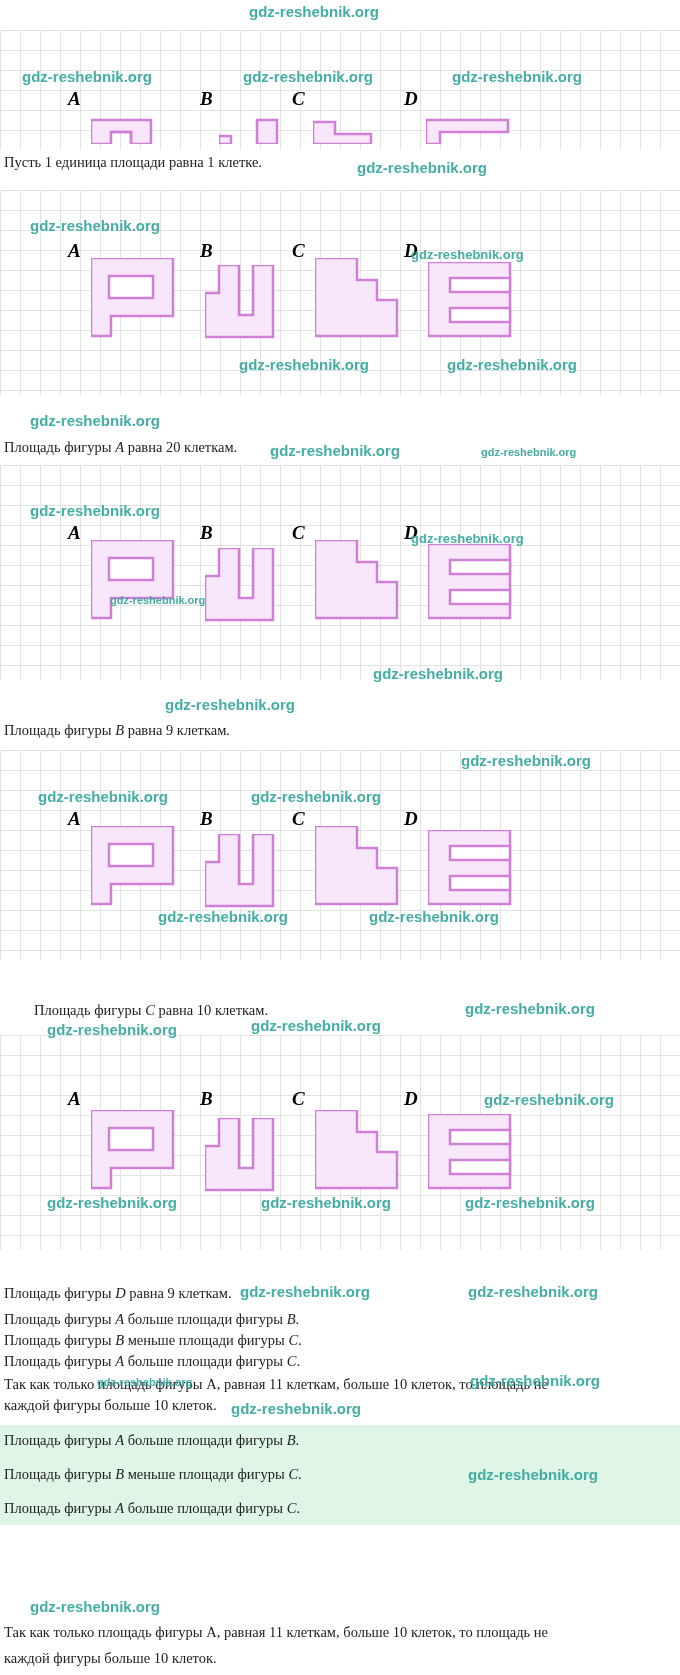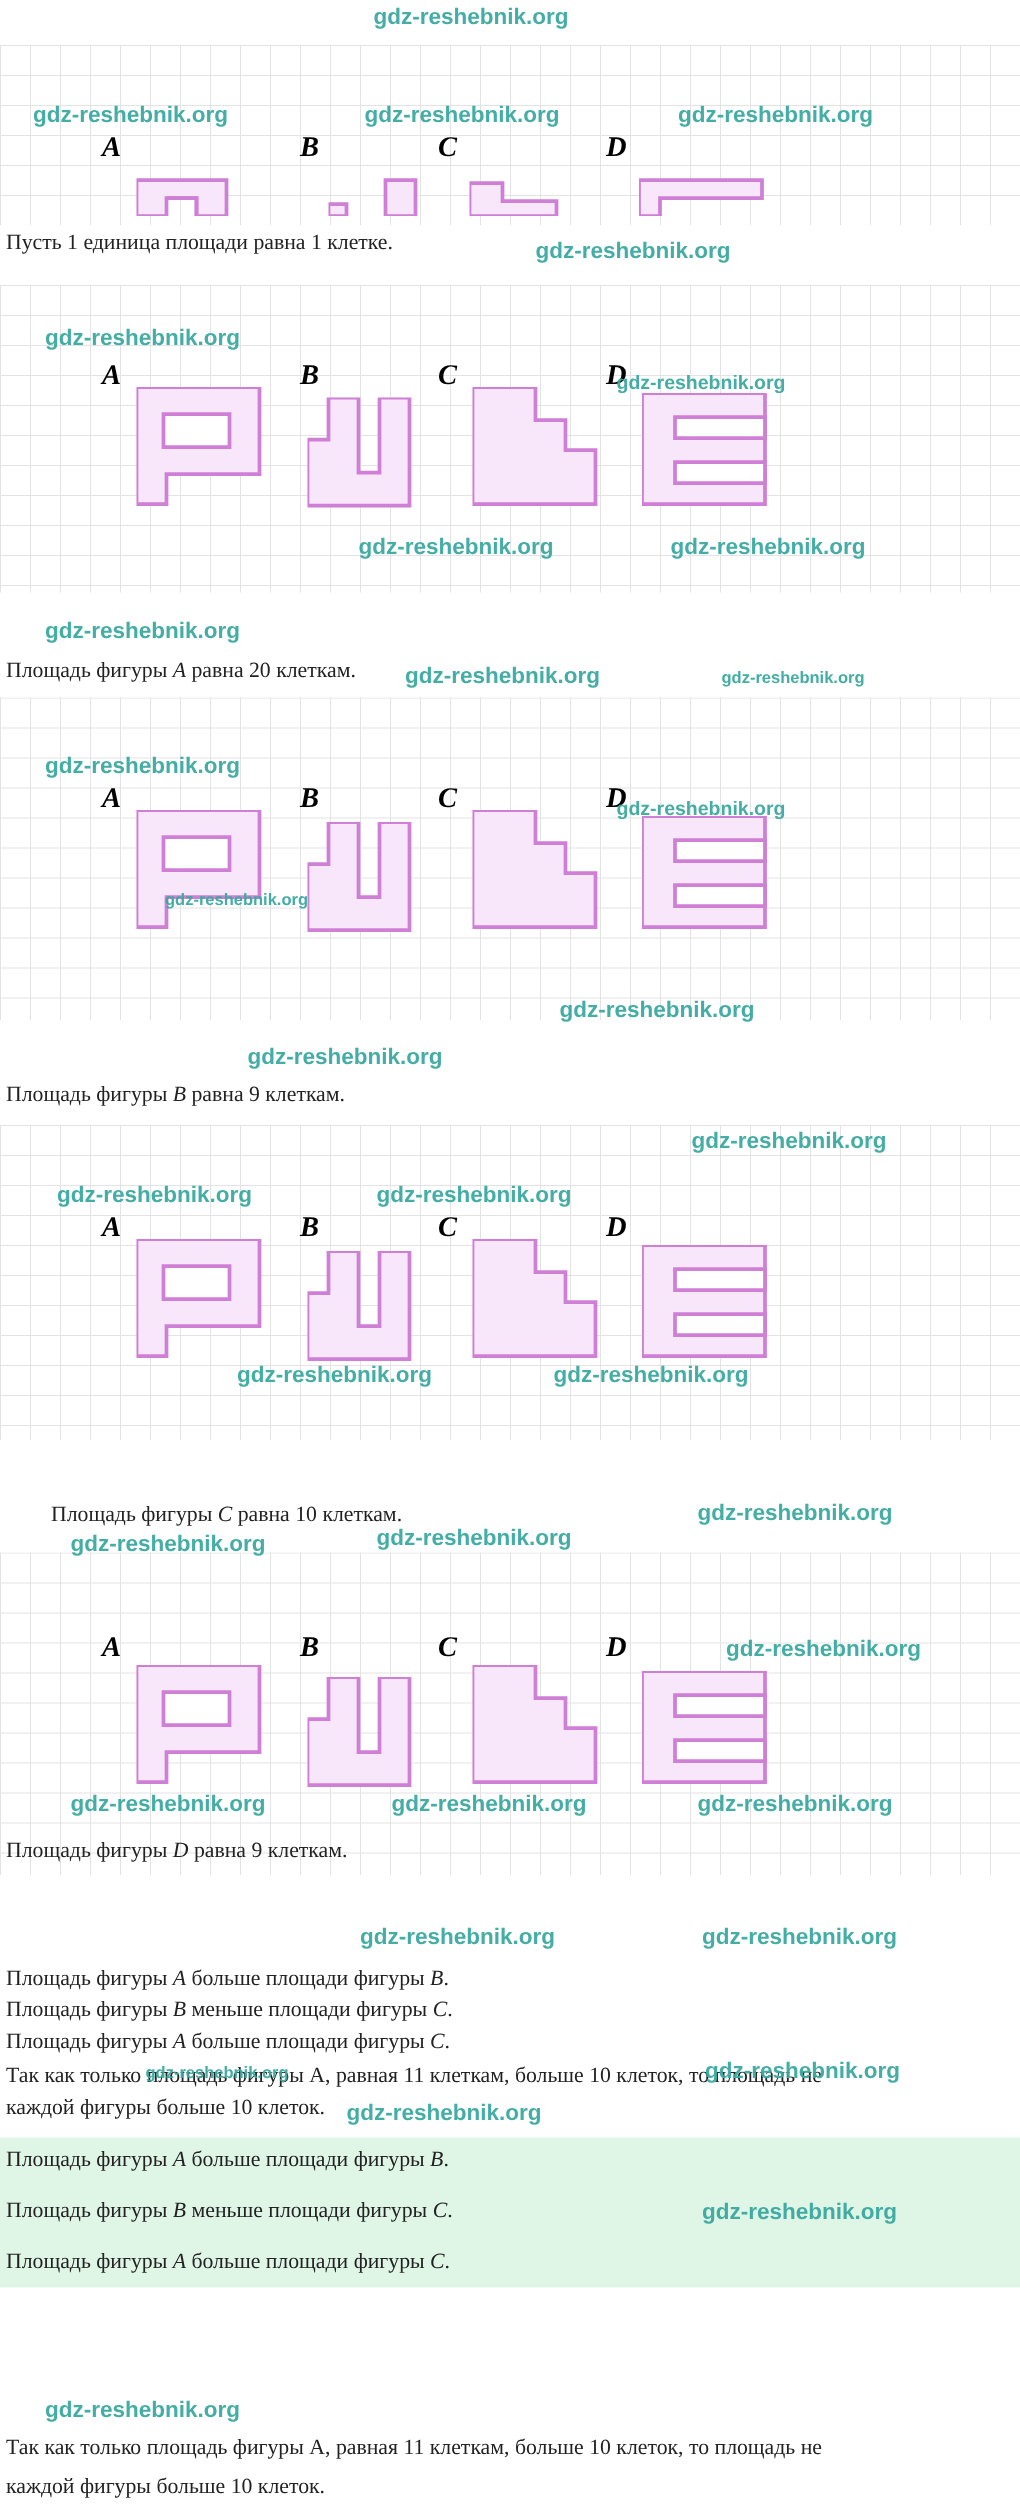--- a/index.html
+++ b/index.html
@@ -223,21 +223,21 @@
   </div>
 
   <div class="txt" style="left:4px;top:722px;">
     <span>Площадь фигуры </span><span class="it">B</span><span> равна 9 клеткам.</span>
   </div>
 
   <div class="txt" style="left:4px;top:1002px;margin-left:30px;">
     <span>Площадь фигуры </span><span class="it">C</span><span> равна 10 клеткам.</span>
   </div>
 
-  <div class="txt" style="left:4px;top:1226px;">
+  <div class="txt" style="left:4px;top:1285px;">
     <span>Площадь фигуры </span><span class="it">D</span><span> равна 9 клеткам.</span>
   </div>
 
   <div class="txt" style="left:4px;top:1311px;">
     <span>Площадь фигуры </span><span class="it">A</span><span> больше площади фигуры </span><span class="it">B</span><span>.</span>
   </div>
 
   <div class="txt" style="left:4px;top:1332px;">
     <span>Площадь фигуры </span><span class="it">B</span><span> меньше площади фигуры </span><span class="it">C</span><span>.</span>
   </div>

